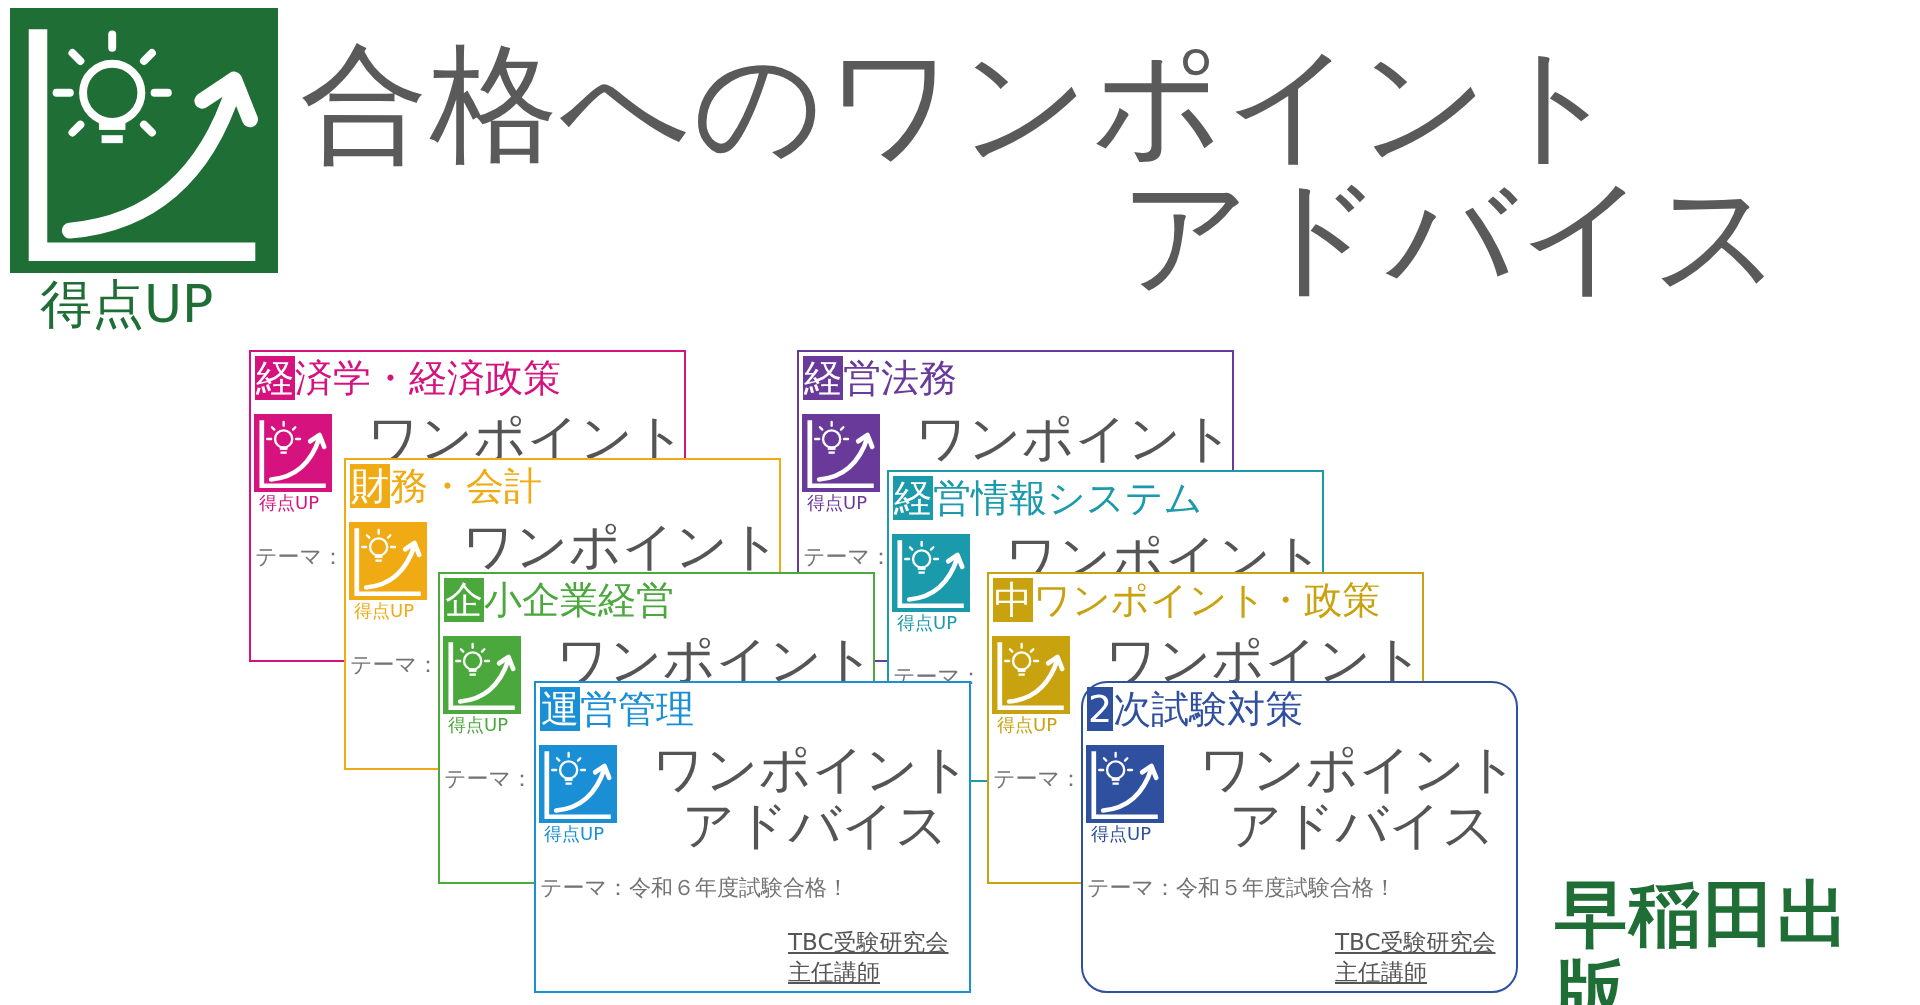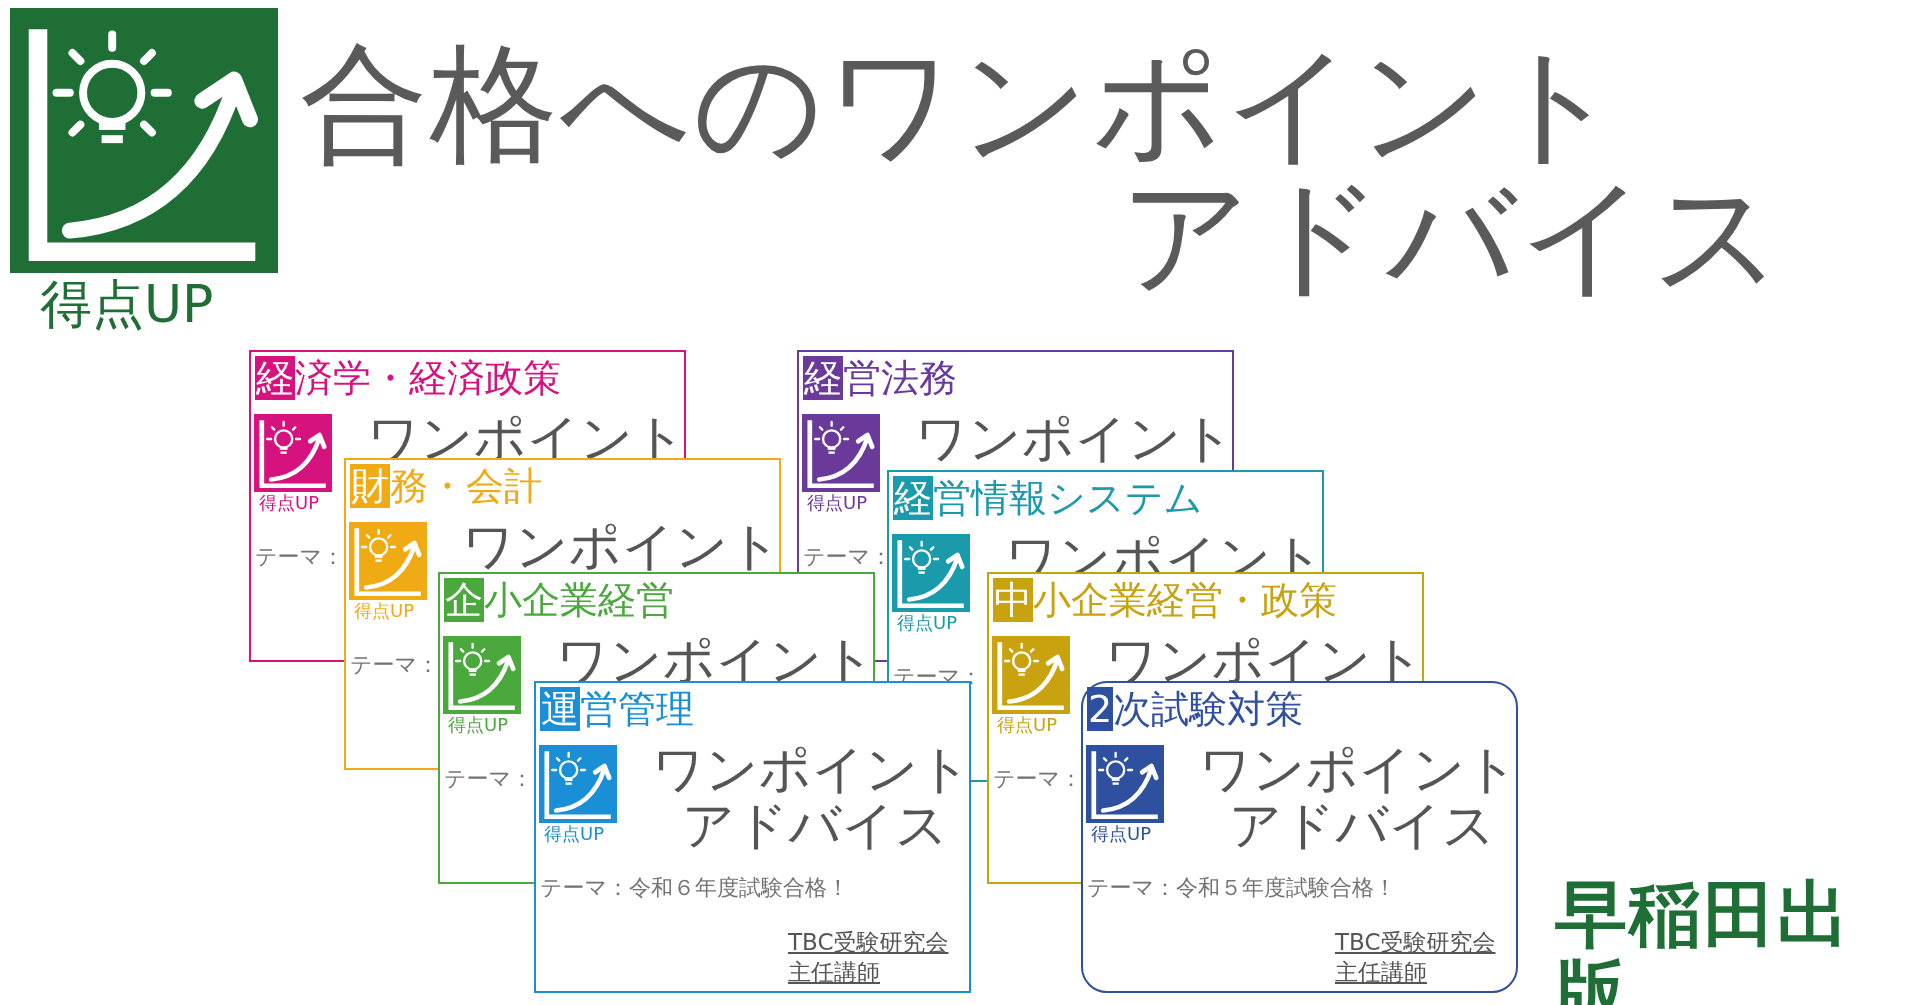--- a/index.html
+++ b/index.html
@@ -206,21 +206,21 @@
       <div class="icon-cap" style="color:#1a9aaa">得点UP</div>
       <div class="big1">ワンポイント</div>
       <div class="big2"></div>
       <div class="theme">テーマ：</div>
       <div class="org">
         <div></div>
         <div></div>
       </div>
     </div>
     <div class="card" style="left: 987px; top: 572px; border-color: rgb(201, 162, 15); z-index: 3;">
-      <div class="head" style="color:#c9a20f"><span class="first" style="background:#c9a20f">中</span><span>小企業経営・政策</span></div>
+      <div class="head" style="color:#c9a20f"><span class="first" style="background:#c9a20f">中</span><span>ワンポイント・政策</span></div>
       <div class="icon"><svg width="78" height="78" viewBox="0 0 100 100">
           <rect width="100" height="100" fill="#c9a20f"></rect>
           <path d="M10 8 V92 H92" fill="none" stroke="#fff" stroke-width="6"></path>
           <circle cx="38" cy="32" r="11" fill="none" stroke="#fff" stroke-width="3"></circle>
           <rect x="33" y="43" width="10" height="3" fill="#fff"></rect>
           <rect x="34" y="48" width="8" height="3" fill="#fff"></rect>
           <g stroke="#fff" stroke-width="3" stroke-linecap="round">
             <line x1="38" y1="10" x2="38" y2="15"></line>
             <line x1="22" y1="32" x2="17" y2="32"></line>
             <line x1="54" y1="32" x2="59" y2="32"></line>

